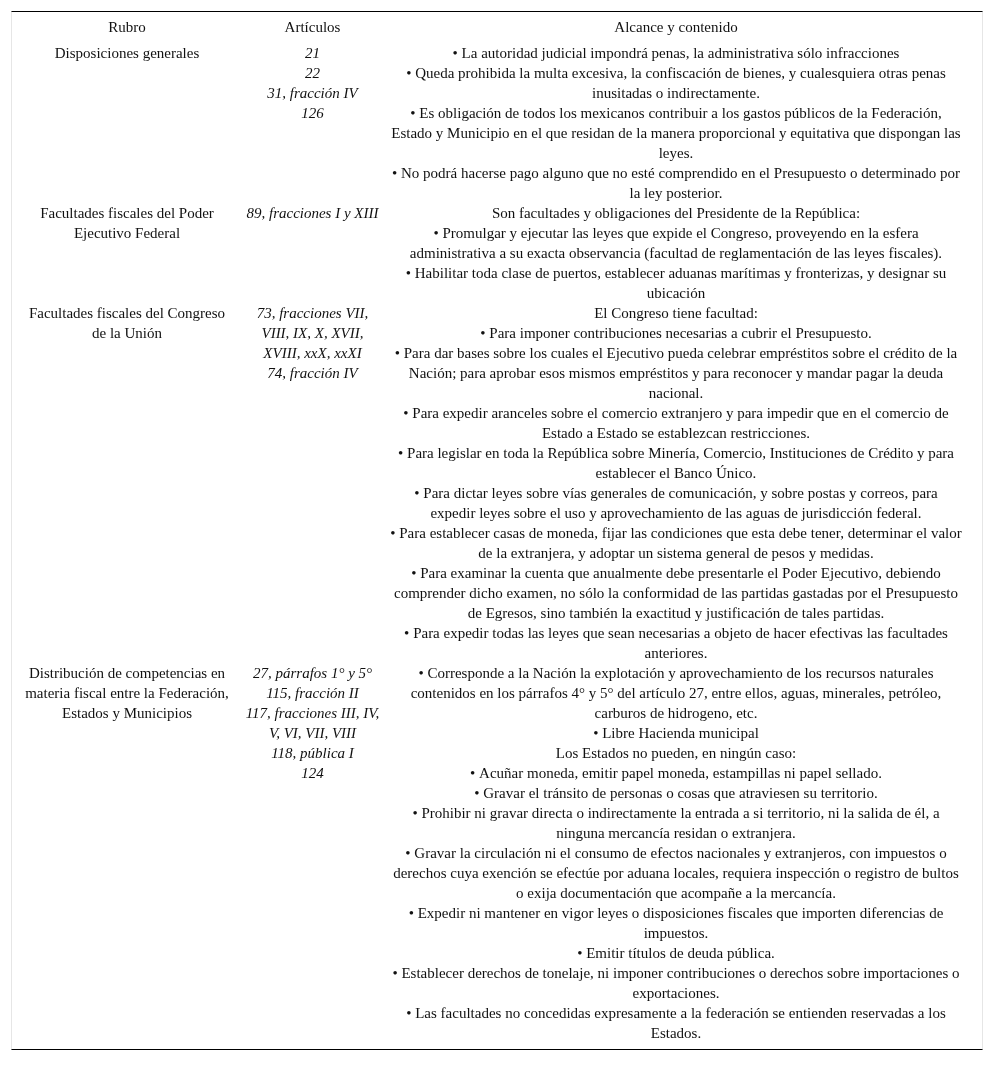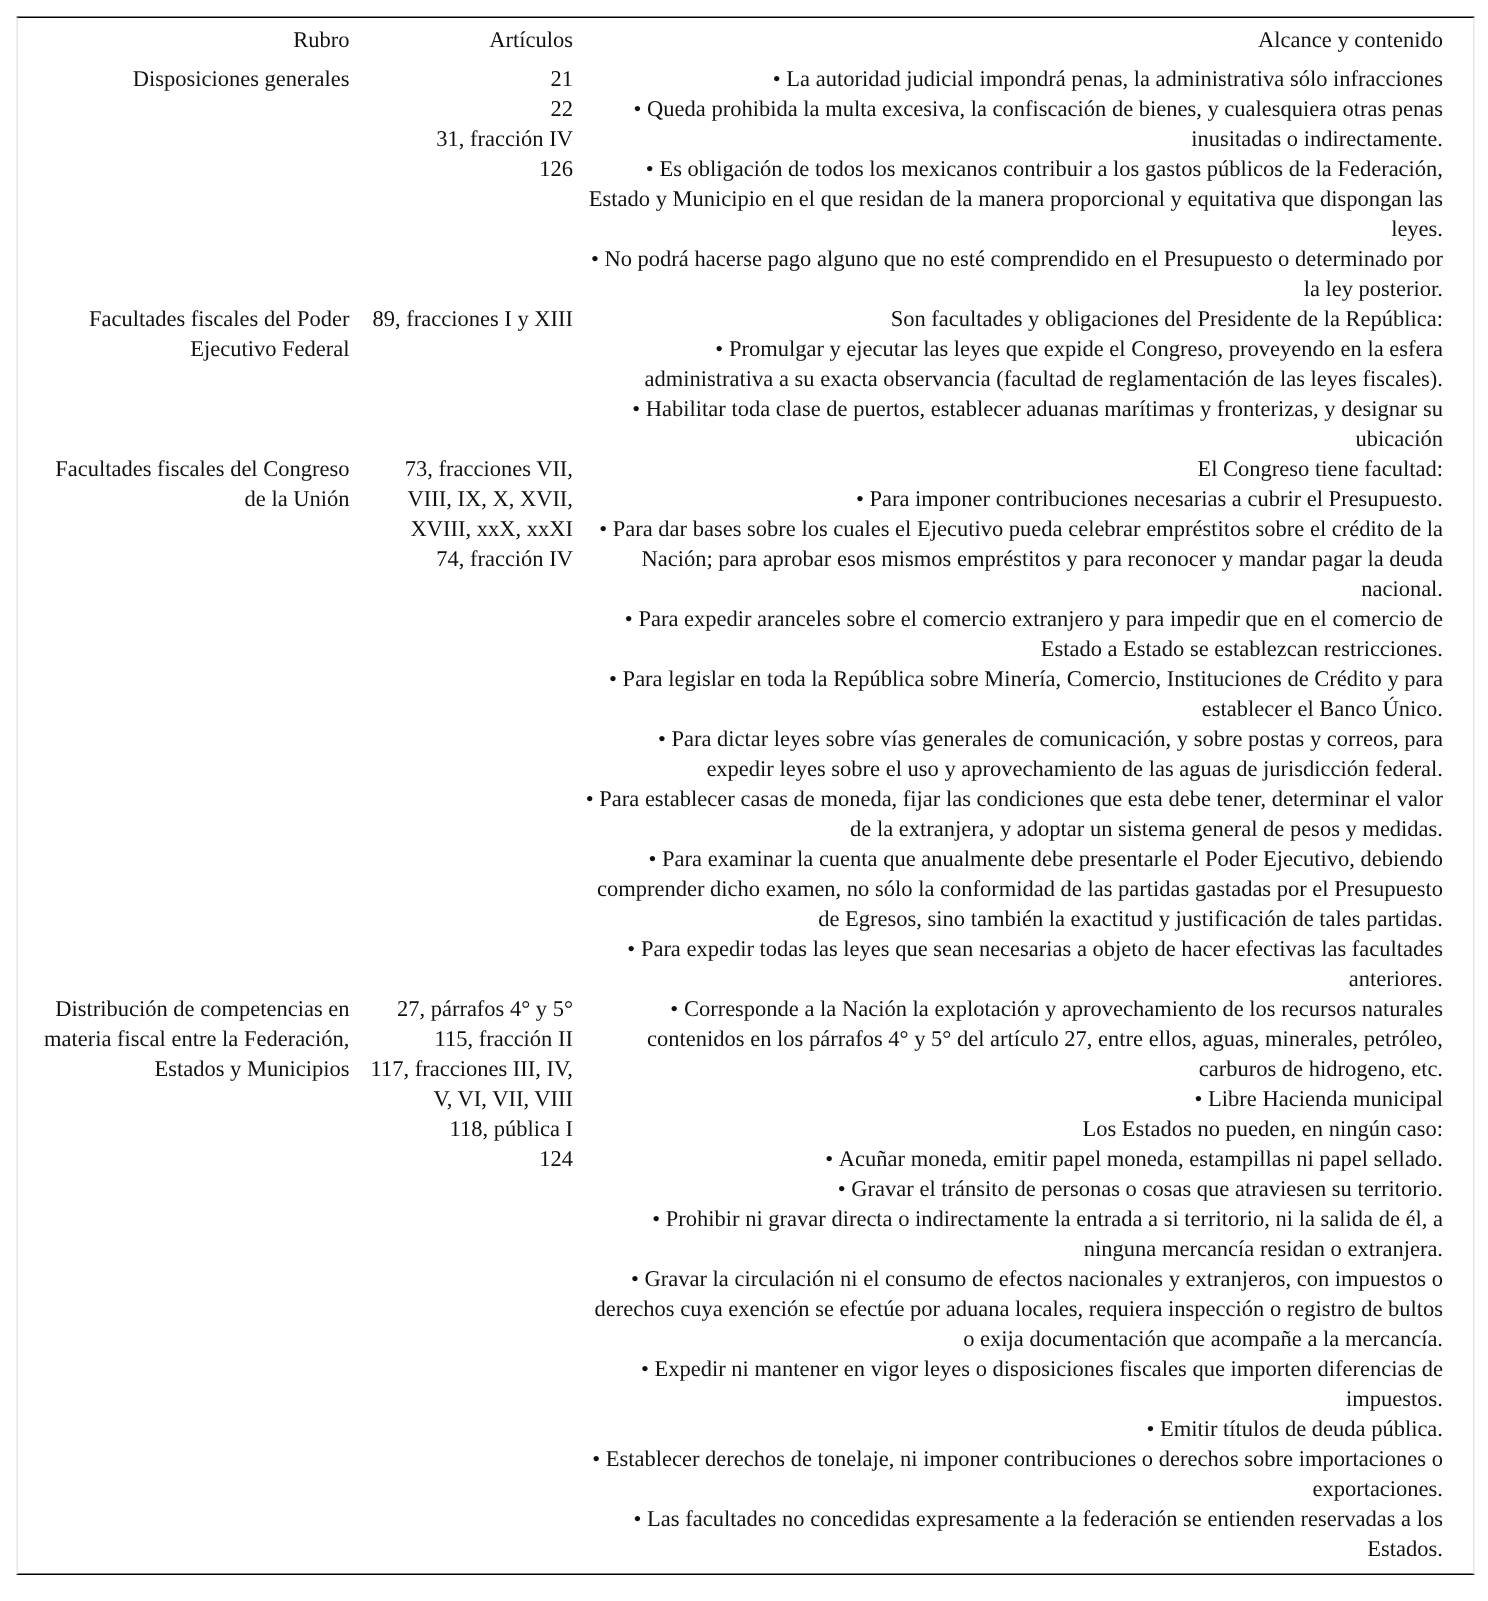--- a/index.html
+++ b/index.html
@@ -11,31 +11,31 @@
     .table-wrap {
       position: absolute; left: 11px; top: 11px; width: 970px;
       border-top: 1px solid #000000;
       border-bottom: 1px solid #000000;
       border-left: 1px solid #e6e6e6;
       border-right: 1px solid #e6e6e6;
       padding-bottom: 6px;
     }
     table { border-collapse: collapse; width: 100%; table-layout: fixed; }
     td, th {
-      vertical-align: top; text-align: right; font-weight: normal;
+      vertical-align: top; text-align: center; font-weight: normal;
       line-height: 20px; padding: 0;
     }
     col.c1 { width: 231px; }
     col.c2 { width: 147px; }
     col.c3 { width: 592px; }
     th { padding-top: 5px; padding-bottom: 6px; }
     td.rubro, th.rubro { padding-left: 9px; padding-right: 10px; }
     td.art, th.art { padding-right: 8px; }
     td.alc, th.alc { padding-right: 20px; }
-    .line { display: block; }
+    .line { display: block; font-style: italic; }
     .lead { display: block; }
     .bullet { display: block; }
     .bullet::before { content: "\2022\00a0"; }
   </style>
 </head>
 <body>
 
 <div class="table-wrap">
   <table>
     <colgroup>
@@ -95,21 +95,21 @@
           <span class="bullet">Para dictar leyes sobre vías generales de comunicación, y sobre postas y correos, para expedir leyes sobre el uso y aprovechamiento de las aguas de jurisdicción federal.</span>
           <span class="bullet">Para establecer casas de moneda, fijar las condiciones que esta debe tener, determinar el valor de la extranjera, y adoptar un sistema general de pesos y medidas.</span>
           <span class="bullet">Para examinar la cuenta que anualmente debe presentarle el Poder Ejecutivo, debiendo comprender dicho examen, no sólo la conformidad de las partidas gastadas por el Presupuesto de Egresos, sino también la exactitud y justificación de tales partidas.</span>
           <span class="bullet">Para expedir todas las leyes que sean necesarias a objeto de hacer efectivas las facultades anteriores.</span>
         </td>
       </tr>
 
       <tr>
         <td class="rubro">Distribución de competencias en materia fiscal entre la Federación, Estados y Municipios</td>
         <td class="art">
-          <span class="line">27, párrafos 4° y 5°</span>
+          <span class="line">27, párrafos 1° y 5°</span>
           <span class="line">115, fracción II</span>
           <span class="line">117, fracciones III, IV, V, VI, VII, VIII</span>
           <span class="line">118, pública I</span>
           <span class="line">124</span>
         </td>
         <td class="alc">
           <span class="bullet">Corresponde a la Nación la explotación y aprovechamiento de los recursos naturales contenidos en los párrafos 4° y 5° del artículo 27, entre ellos, aguas, minerales, petróleo, carburos de hidrogeno, etc.</span>
           <span class="bullet">Libre Hacienda municipal</span>
           <span class="lead">Los Estados no pueden, en ningún caso:</span>
           <span class="bullet">Acuñar moneda, emitir papel moneda, estampillas ni papel sellado.</span>

